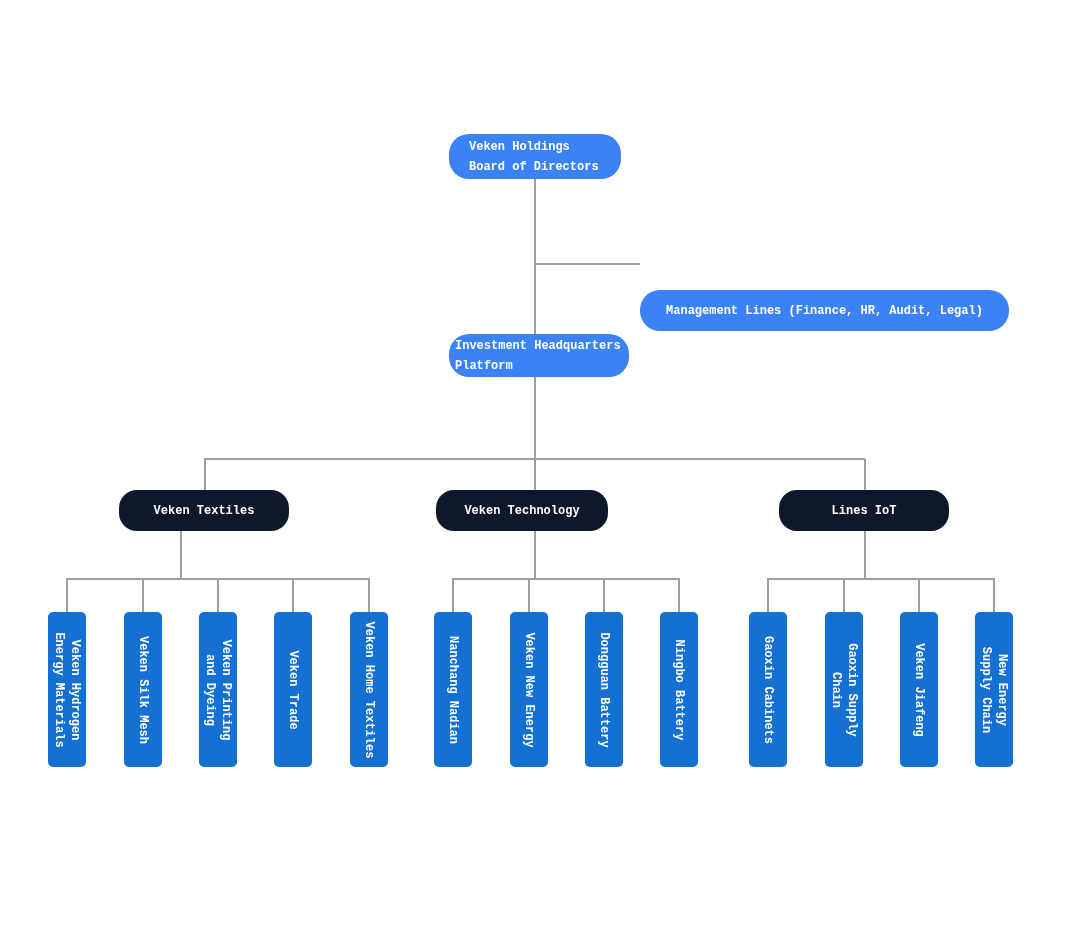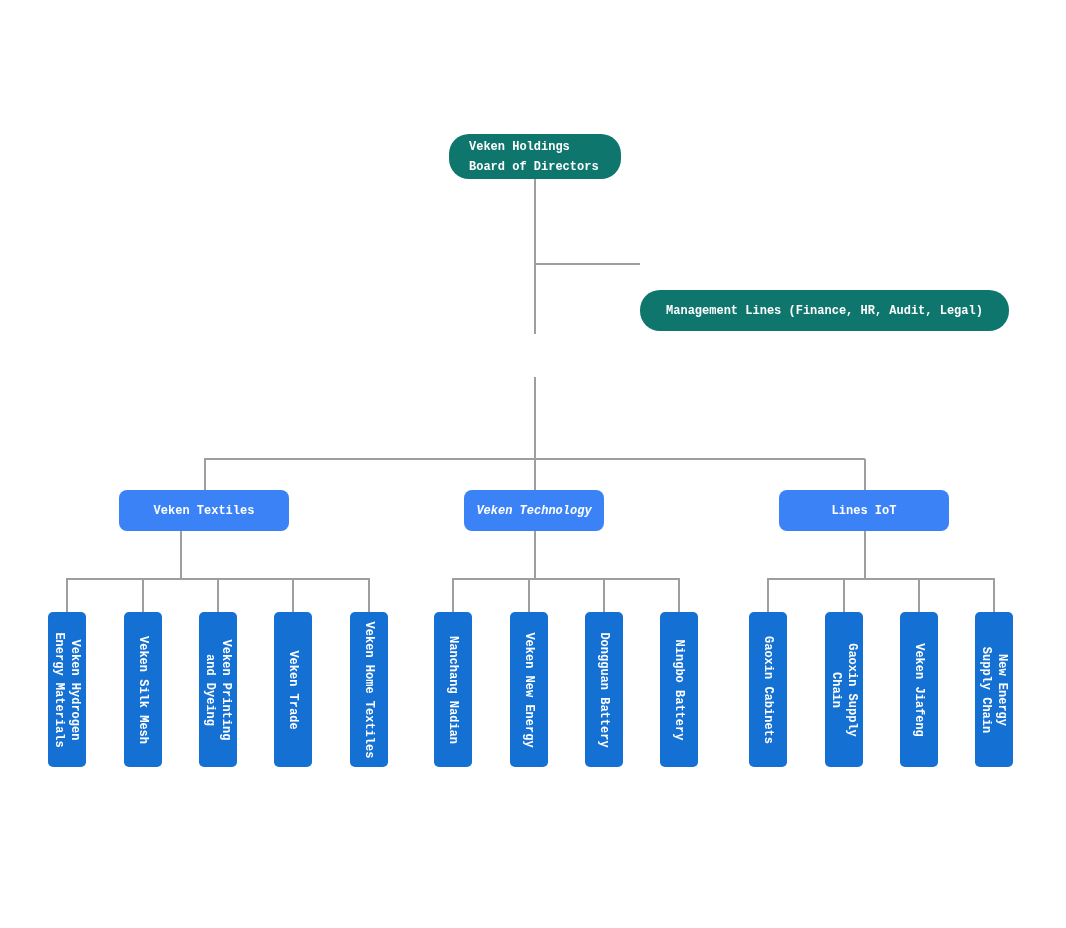--- a/index.html
+++ b/index.html
@@ -19,22 +19,22 @@
     position: absolute;
     color: #ffffff;
     font-weight: bold;
     font-size: 12px;
     line-height: 20px;
     box-sizing: border-box;
     display: flex;
     align-items: center;
     white-space: pre-line;
   }
-  .dark  { background: #0f766e; border-radius: 20px; }
-  .light { background: #3b82f6; border-radius: 8px; }
+  .dark  { background: #3b82f6; border-radius: 20px; }
+  .light { background: #0f172a; border-radius: 18px; }
   .left-text   { justify-content: flex-start; text-align: left; }
   .center-text { justify-content: center; text-align: center; }
   .leaf {
     position: absolute;
     width: 38px;
     height: 155px;
     background: #1470d2;
     border-radius: 5px;
     top: 612px;
   }
@@ -95,23 +95,25 @@
   <div class="vline" style="left:767px; top:579px; height:33px;"></div>
   <div class="vline" style="left:843px; top:579px; height:33px;"></div>
   <div class="vline" style="left:918px; top:579px; height:33px;"></div>
   <div class="vline" style="left:993px; top:579px; height:33px;"></div>
 
   <div class="node dark left-text" style="left:449px; top:134px; width:172px; height:45px; padding-left:20px;">Veken Holdings
 Board of Directors</div>
 
   <div class="node dark center-text" style="left:640px; top:245px; width:369px; height:41px;margin-top:45px;">Management Lines (Finance, HR, Audit, Legal)</div>
 
+  <div class="node dark left-text" style="left:449px; top:334px; width:180px; height:43px; padding-left:6px;">Investment Headquarters
+Platform</div>
 
   <div class="node light center-text" style="left:119px; top:490px; width:170px; height:41px;">Veken Textiles</div>
-  <div class="node light center-text" style="left:464px; top:490px; width:140px; height:41px;font-style:italic;">Veken Technology</div>
+  <div class="node light center-text" style="left:436px; top:490px; width:172px; height:41px;">Veken Technology</div>
   <div class="node light center-text" style="left:779px; top:490px; width:170px; height:41px;">Lines IoT</div>
 
   <div class="leaf" style="left:48px;">
     <div class="vtext">Veken Hydrogen
 Energy Materials</div>
   </div>
   <div class="leaf" style="left:124px;">
     <div class="vtext">Veken Silk Mesh</div>
   </div>
   <div class="leaf" style="left:199px;">

